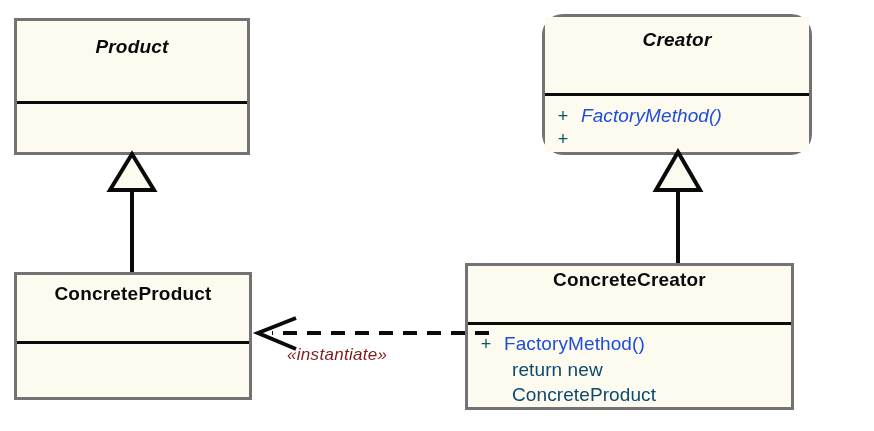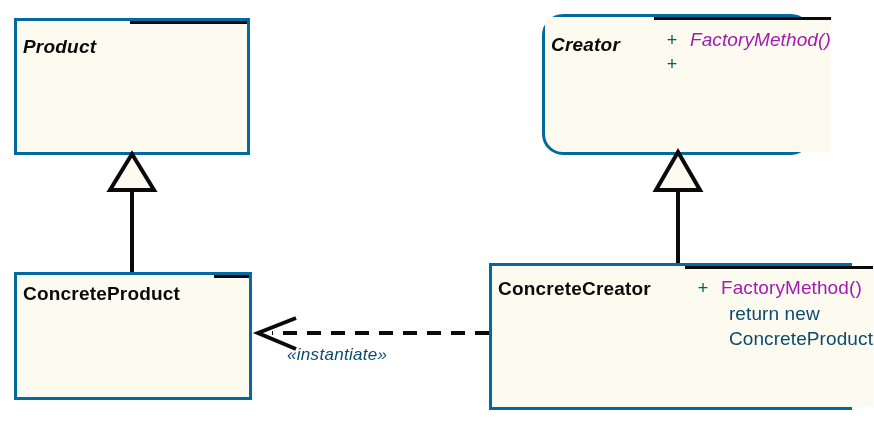--- a/index.html
+++ b/index.html
@@ -15,23 +15,23 @@
     background: #ffffff;
     font-family: "Liberation Sans", sans-serif;
     overflow: hidden;
   }
 
   
   .uml-class {
     position: absolute;
     box-sizing: border-box;
     background: #fdfaf0;
-    border: 3px solid #0369a1;
+    border: 3px solid #737373;
     display: flex;
-    flex-direction: row;
+    flex-direction: column;
     gap: 28px;
   }
   .uml-name-compartment {
     box-sizing: border-box;
     display: flex;
     align-items: center;
     justify-content: center;
     text-align: center;
     padding: 0 6px;
     background: #fdfaf0;
@@ -68,21 +68,21 @@
   }
   .member-vis {
     flex: 0 0 auto;
     width: 36px;
     text-align: center;
     font-size: 18px;
     color: #045b60;
   }
   .member-sig {
     font-size: 19px;
-    color: #a21caf;
+    color: #1d4ed8;
     letter-spacing: 0.1px;
   }
   .member-sig.abstract {
     font-style: italic;
   }
   .member-note {
     font-size: 19px;
     color: #0c4a6e;
     letter-spacing: 0.1px;
     line-height: 1.32;
@@ -95,21 +95,21 @@
     top: 0;
     width: 874px;
     height: 431px;
     pointer-events: none;
     overflow: visible;
   }
   .stereotype-label {
     position: absolute;
     font-size: 17px;
     font-style: italic;
-    color: #0c4a6e;
+    color: #7f1d1d;
     white-space: nowrap;
     letter-spacing: 0.3px;
   }
 </style>
 </head>
 <body>
 
 <div id="diagram">
 
   <div class="uml-class" style="left:14px; top:18px; width:236px; height:137px;">
@@ -134,21 +134,21 @@
     </div>
   </div>
 
   <div class="uml-class" style="left:14px; top:272px; width:238px; height:128px;">
     <div class="uml-name-compartment" style="height:38px;">
       <span class="class-title">ConcreteProduct</span>
     </div>
     <div class="uml-members-compartment empty"></div>
   </div>
 
-  <div class="uml-class" style="left:489px; top:263px; width:363px; height:147px;justify-content:space-between;">
+  <div class="uml-class" style="left:465px; top:263px; width:329px; height:147px;justify-content:space-between;">
     <div class="uml-name-compartment" style="height:46px;">
       <span class="class-title">ConcreteCreator</span>
     </div>
     <div class="uml-members-compartment" style="padding-top:6px;">
       <div class="member-row">
         <span class="member-vis">+</span>
         <span class="member-sig">FactoryMethod()</span>
       </div>
       <div class="member-note">return new</div>
       <div class="member-note">ConcreteProduct</div>

